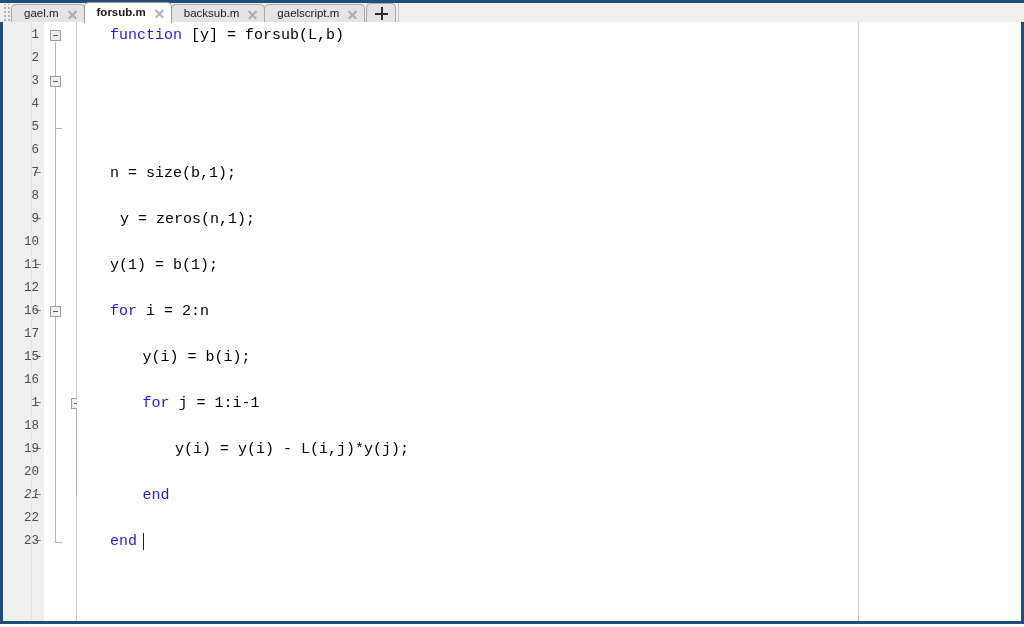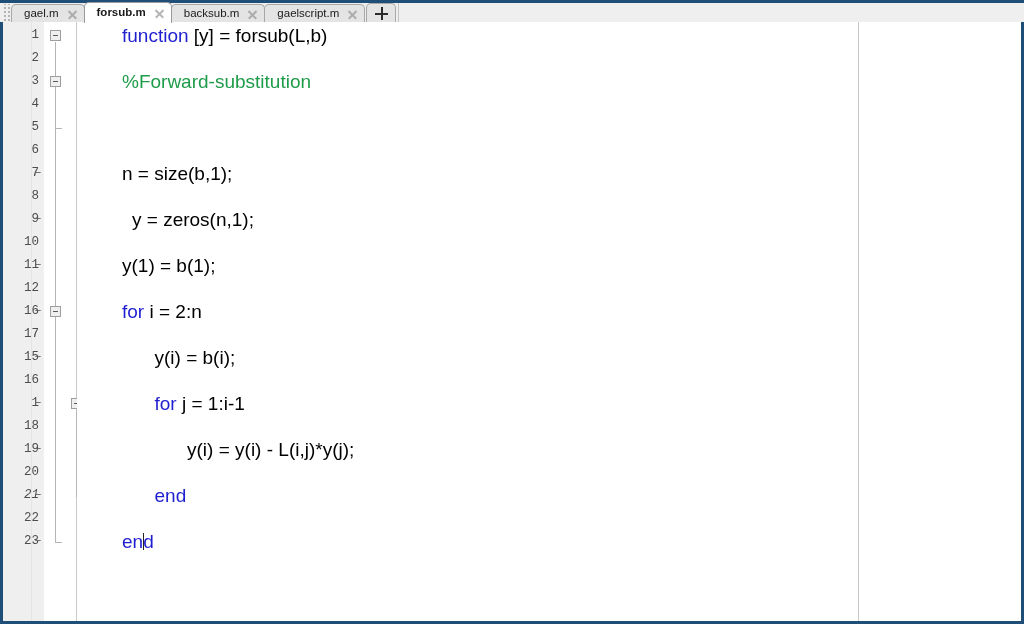--- a/index.html
+++ b/index.html
@@ -229,24 +229,23 @@
     bottom: 0;
     width: 1px;
     background: #c8c8c8;
   }
   .cline {
     position: absolute;
     left: 0;
     height: 23px;
     line-height: 23px;
     white-space: pre;
-    font-family: Liberation Sans, sans-serif;
-    font-size: 19px;
+    font-family: Liberation Mono, monospace;
+    font-size: 15px;
     color: #000000;
-    margin-left: 12px;
   }
   .kw { color: #1f1fd0; }
   .cm { color: #1f9c4a; }
   .caret {
     position: absolute;
     width: 1.5px;
     background: #222;
     height: 17px;
   }
 </style>
@@ -333,21 +332,20 @@
           <div class="fold-line" style="left: 32px; top: 388px; height: 86px;"></div>
           <div class="fold-foot" style="left: 32px; top: 474px; width: 7px;"></div>
         </div>
     </div>
 
     <div class="code">
       <div class="ruler" id="ruler" style="left: 780.96px;"></div>
       <div id="code-host" style="position:absolute;left:0;top:0;right:0;bottom:0;">
           <div class="cline" style="top: 2px; left: 33px;"><span class="kw">function</span><span class=""> [y] = forsub(L,b)</span></div>
           <div class="cline" style="top: 25px; left: 33px;"></div>
-          <div class="cline" style="top: 48px; left: 33px;"><span class="cm">%Forward-substitution</span></div>
           <div class="cline" style="top: 117px; left: 33px;"></div>
           <div class="cline" style="top: 140px; left: 33px;"><span class="">n = size(b,1);</span></div>
           <div class="cline" style="top: 163px; left: 33px;"></div>
           <div class="cline" style="top: 186px; left: 43px;"><span class="">y = zeros(n,1);</span></div>
           <div class="cline" style="top: 209px; left: 33px;"></div>
           <div class="cline" style="top: 232px; left: 33px;"><span class="">y(1) = b(1);</span></div>
           <div class="cline" style="top: 255px; left: 33px;"></div>
           <div class="cline" style="top: 278px; left: 33px;"><span class="kw">for</span><span class=""> i = 2:n</span></div>
           <div class="cline" style="top: 301px; left: 33px;"></div>
           <div class="cline" style="top: 324px; left: 65.52px;"><span class="">y(i) = b(i);</span></div>

